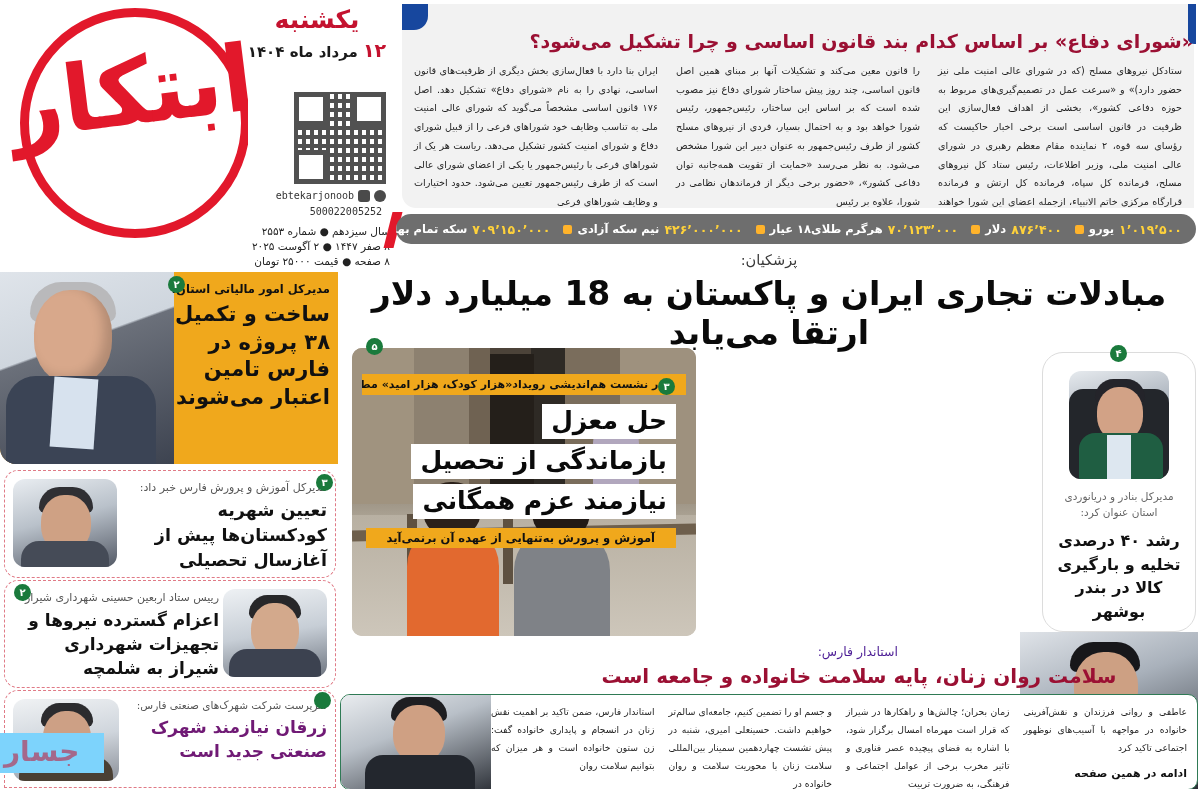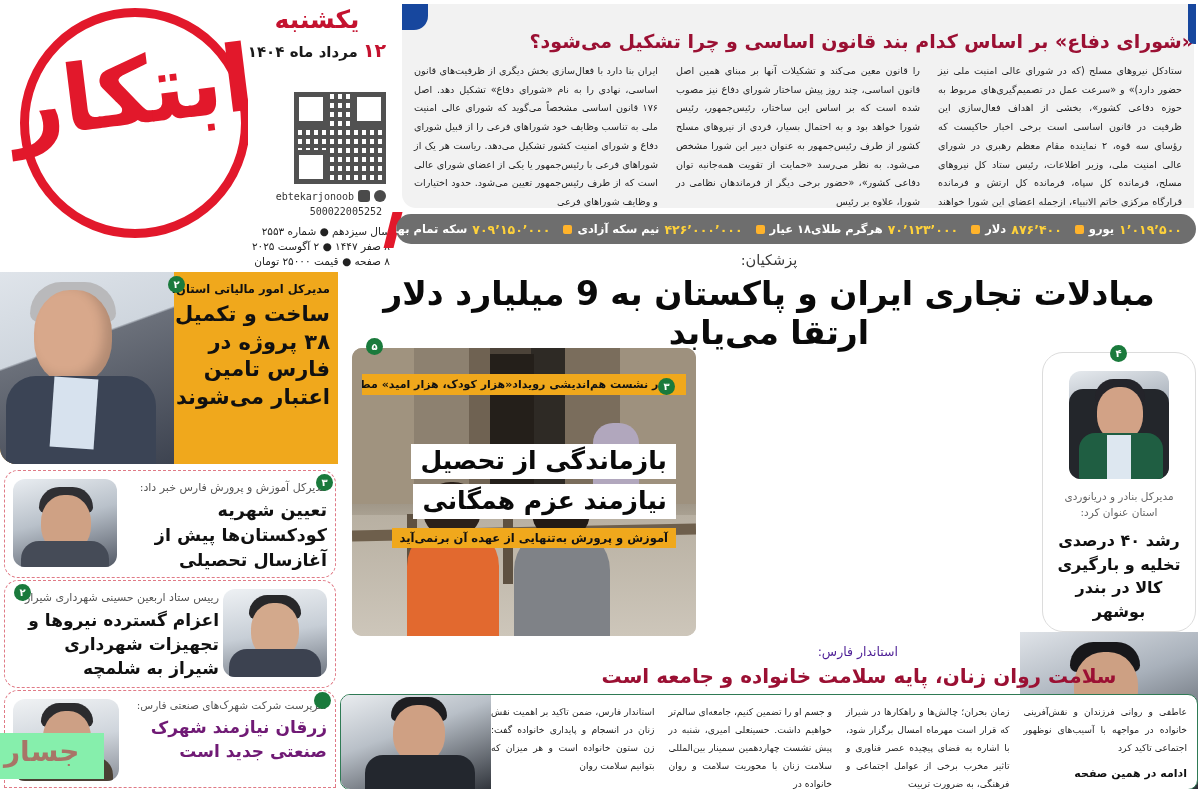--- a/index.html
+++ b/index.html
@@ -20,21 +20,21 @@
   .mh-sub{color:#c4122f;font-size:13px;font-weight:bold;margin-top:5px;}
   .qr{position:absolute;right:14px;top:92px;width:92px;height:92px;
       background-image:
         repeating-linear-gradient(90deg,#3a3a3a 0 4px,transparent 4px 8px),
         repeating-linear-gradient(0deg,#3a3a3a 0 4px,transparent 4px 9px);
       background-color:#fff;opacity:.88;}
   .qr::before,.qr::after{content:"";position:absolute;width:24px;height:24px;border:5px solid #3a3a3a;background:#fff;}
   .qr::before{left:0;top:0;}
   .qr::after{right:0;top:0;}
   .qr-bl{position:absolute;left:0;bottom:0;width:24px;height:24px;border:5px solid #3a3a3a;background:#fff;}
-  .mh-social{position:absolute;right:14px;top:190px;display:flex;align-items:center;gap:4px;}
+  .mh-social{position:absolute;right:14px;top:190px;display:flex;align-items:flex-start;gap:4px;}
   .mh-social .ic{width:12px;height:12px;border-radius:3px;background:#4a4a4a;display:inline-block;}
   .mh-social .ic.round{border-radius:50%;}
   .mh-handle{font-size:10px;color:#333;font-family:"DejaVu Sans Mono","Liberation Mono",monospace;direction:ltr;}
   .mh-sms{position:absolute;right:14px;top:206px;display:flex;align-items:flex-start;gap:4px;}
   .mh-meta{position:absolute;right:10px;top:224px;text-align:right;width:170px;line-height:1.45;}
   .mh-meta .row{font-size:10.5px;color:#222;white-space:nowrap;}
   .logo-wrap{position:absolute;left:0;top:0;width:248px;height:258px;overflow:hidden;}
   .logo-circle{position:absolute;left:20px;top:8px;width:230px;height:230px;border-radius:50%;
      border:9px solid #e2182b;box-sizing:border-box;}
   .logo-script{position:absolute;left:-6px;top:48px;width:260px;text-align:center;
@@ -111,21 +111,21 @@
   
   .c4{left:4px;top:690px;width:330px;height:96px;border:1.6px dashed #e07a86;border-radius:14px 14px 0 0;}
   .c4-photo{position:absolute;left:8px;top:8px;width:106px;height:82px;border-radius:12px;overflow:hidden;
      background:linear-gradient(170deg,#f0f2f4,#cfd5dc 50%,#8b9099);}
   .c4-photo .face{position:absolute;left:30px;top:12px;width:48px;height:56px;border-radius:46%;background:#cda085;}
   .c4-photo .hair{position:absolute;left:28px;top:4px;width:52px;height:24px;border-radius:26px 26px 8px 8px;background:#2b2b2e;}
   .c4-photo .body{position:absolute;left:6px;top:58px;width:94px;height:32px;border-radius:18px 18px 0 0;background:#4a4034;}
   .c4-text{position:absolute;right:8px;top:8px;width:206px;text-align:right;}
   .c4-kicker{color:#555;font-size:10.5px;}
   .c4-title{color:#701a75;font-size:17px;font-weight:bold;line-height:1.42;margin-top:4px;}
-  .watermark{position:absolute;left:0;top:733px;width:104px;height:46px;background:#86efac;overflow:hidden;}
+  .watermark{position:absolute;left:0;top:733px;width:104px;height:40px;background:#7dd3fc;overflow:hidden;}
   .watermark span{position:absolute;left:4px;top:2px;color:#c4122f;font-size:28px;font-weight:bold;opacity:.55;white-space:nowrap;}
 
   
   .photo-story{position:absolute;left:352px;top:348px;width:344px;height:288px;border-radius:10px;overflow:hidden;
      background:linear-gradient(180deg,#9a8d7c 0%,#8a7c6a 26%,#7e7364 40%,#b3ab9c 62%,#c5bdb0 100%);}
   .ps-wall{position:absolute;left:0;top:0;width:100%;height:54%;background:
      linear-gradient(90deg,#a0937f 0 18%,#8d8170 18% 34%,#6f6252 34% 40%,#4c4339 40% 52%,#2e2a25 52% 62%,#7a6d5c 62% 78%,#9e917e 78% 100%);}
   .ps-door{position:absolute;left:40%;top:2%;width:13%;height:52%;background:#241f1a;}
   .ps-ground{position:absolute;left:0;bottom:0;width:100%;height:42%;
      background:linear-gradient(180deg,#b8b0a2,#cdc6ba);}
@@ -138,21 +138,21 @@
   .ps-kid2 .head{position:absolute;left:18px;top:-44px;width:58px;height:56px;border-radius:48%;background:#221a15;}
   .ps-fig{position:absolute;left:70%;top:26%;width:46px;height:78px;border-radius:20px 20px 0 0;background:#b1a7bd;}
   .ps-kicker{position:absolute;right:10px;top:26px;left:10px;background:#f0a81c;color:#111;
      font-size:11px;font-weight:bold;padding:4px 22px 4px 8px;box-sizing:border-box;text-align:right;white-space:nowrap;overflow:hidden;}
   .ps-h{position:absolute;background:#fff;color:#0a0a0a;font-weight:bold;font-size:25px;
      line-height:1.22;padding:2px 9px;box-sizing:border-box;text-align:right;white-space:nowrap;}
   .ps-h1{right:20px;top:56px;}
   .ps-h2{right:20px;top:96px;}
   .ps-h3{right:20px;top:136px;}
   .ps-cap{position:absolute;right:20px;top:180px;background:#f0a81c;color:#111;font-size:11.5px;
-     font-weight:bold;padding:3px 8px;white-space:nowrap;}
+     font-weight:bold;padding:3px 21px;white-space:nowrap;}
 
   
   .r1{position:absolute;left:1042px;top:352px;width:152px;height:278px;border:1.4px solid #dcdcdc;border-radius:21px;background:#fff;}
   .r1-photo{position:absolute;left:26px;top:18px;width:100px;height:108px;border-radius:12px;overflow:hidden;
      background:linear-gradient(165deg,#e6eaee,#aab2bc 42%,#2f3a33);}
   .r1-photo .chair{position:absolute;left:0;top:18px;width:100px;height:90px;background:#23262b;border-radius:14px 14px 0 0;}
   .r1-photo .face{position:absolute;left:28px;top:16px;width:46px;height:54px;border-radius:46%;background:#d2a286;}
   .r1-photo .hair{position:absolute;left:26px;top:8px;width:50px;height:24px;border-radius:26px 26px 8px 8px;background:#24242a;}
   .r1-photo .body{position:absolute;left:10px;top:62px;width:84px;height:46px;border-radius:16px 16px 0 0;background:#1f5e42;}
   .r1-photo .shirt{position:absolute;left:38px;top:64px;width:24px;height:44px;background:#dde7f0;}
@@ -255,21 +255,21 @@
     </div>
     <div class="tk">
       <span class="val">۷۰۹٬۱۵۰٬۰۰۰</span>
       <span class="lbl">سکه تمام بهار آزادی طرح جدید</span>
 
     </div>
   </div>
 
   <div class="lead">
     <div class="lead-kicker">پزشکیان:</div>
-    <div class="lead-title">مبادلات تجاری ایران و پاکستان به 9 میلیارد دلار ارتقا می‌یابد</div>
+    <div class="lead-title">مبادلات تجاری ایران و پاکستان به 18 میلیارد دلار ارتقا می‌یابد</div>
   </div>
 
   <div class="side-card c1">
     <div class="c1-photo">
       <div class="hair"></div>
         <div class="face"></div>
         <div class="body"></div>
         <div class="shirt"></div>
     </div>
     <div class="c1-text">
@@ -332,20 +332,21 @@
     <div class="ps-post2"></div>
     <div class="ps-fig"></div>
     <div class="ps-kid2">
         <div class="head"></div>
       </div>
     <div class="ps-kid1">
         <div class="head"></div>
       </div>
 
     <div class="ps-kicker">در نشست هم‌اندیشی رویداد«هزار کودک، هزار امید» مطرح شد:</div>
+    <div class="ps-h ps-h1">حل معزل</div>
     <div class="ps-h ps-h2">بازماندگی از تحصیل</div>
     <div class="ps-h ps-h3">نیازمند عزم همگانی</div>
     <div class="ps-cap">آموزش و پرورش به‌تنهایی از عهده آن برنمی‌آید</div>
   </div>
   <div class="badge" style="left:658px;top:378px;">۳</div>
 
   <div class="badge" style="left:1110px;top:345px;">۴</div>
   <div class="r1">
     <div class="r1-photo">
       <div class="chair"></div>

